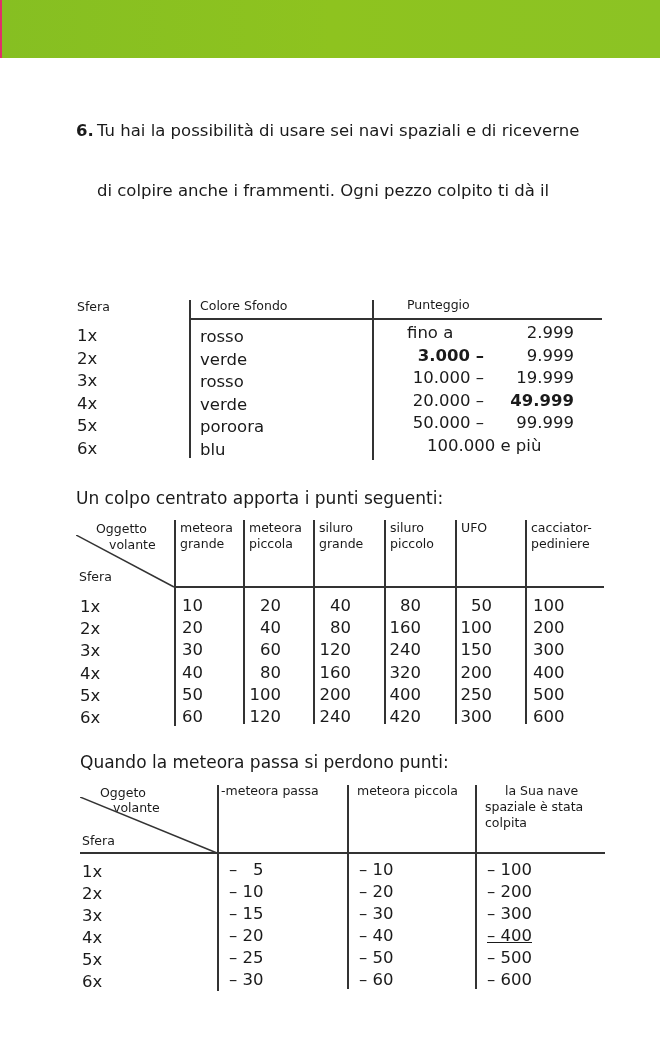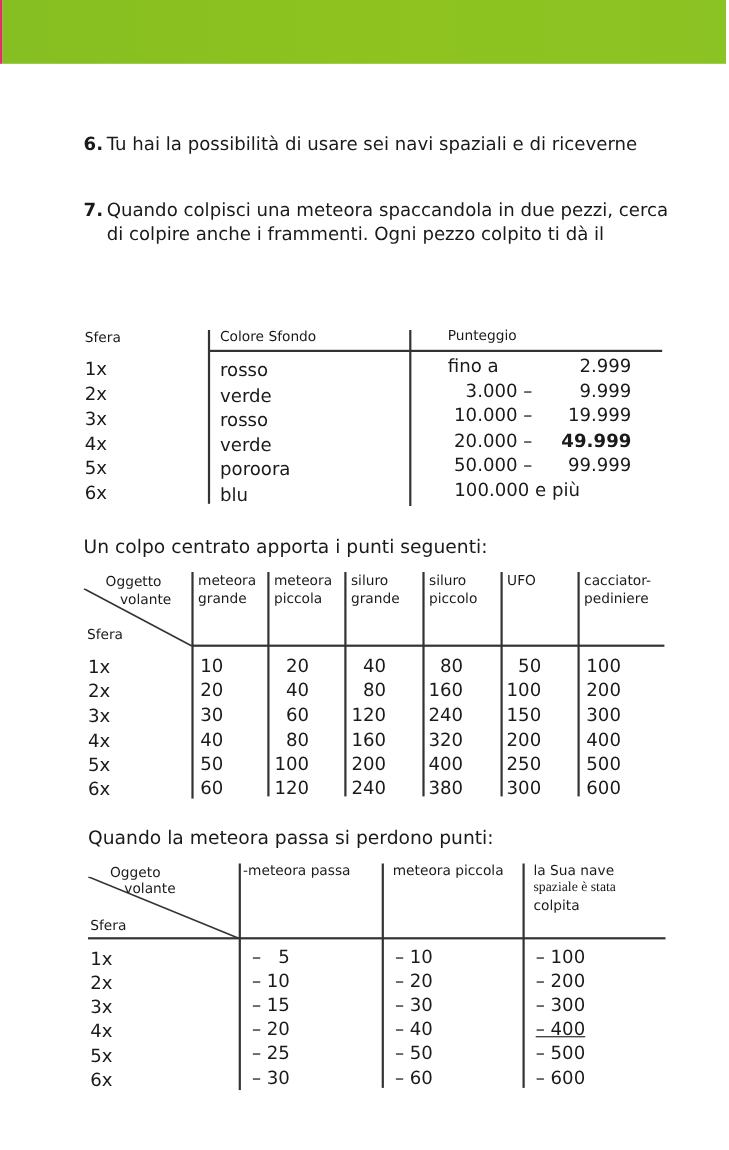--- a/index.html
+++ b/index.html
@@ -27,55 +27,54 @@
 </head>
 <body>
 
 <div class="band"></div>
 
 <div class="para" style="top:120px;">
   <div><span class="num">6.</span><span>Tu hai la possibilità di usare sei navi spaziali e di riceverne</span></div>
 </div>
 
 <div class="para" style="top:180px;">
-  <div><span class="num">7.</span><span>Quando colpisci una meteora spaccandola in due pezzi, cerca</span></div>
   <div class="indent">di colpire anche i frammenti. Ogni pezzo colpito ti dà il</div>
 </div>
 
 <div>
   <div class="abs small" style="left:77px; top:299px;">Sfera</div>
   <div class="abs small" style="left:200px; top:298px;">Colore Sfondo</div>
   <div class="abs small" style="left:407px; top:297px;">Punteggio</div>
   <div class="hline" style="left:190px; top:318px; width:412px;"></div>
   <div class="vline" style="left:189px; top:300px; height:158px;"></div>
   <div class="vline" style="left:372px; top:300px; height:160px;"></div>
   <div id="t1rows">
       <div class="abs body16" style="left:77px; top:326px;">1x</div>
       <div class="abs body16" style="left:200px; top:327px;">rosso</div>
       <div class="abs body16" style="left:407px; top:323px;">fino a</div>
       <div class="abs body16 r" style="right:89px; top:323px;">2.999</div>
       <div class="abs body16" style="left:77px; top:348.5px;">2x</div>
       <div class="abs body16" style="left:200px; top:349.5px;">verde</div>
-      <div class="abs body16 r" style="right:179px; top:345.5px;">3.000 –</div>
+      <div class="abs body16 r" style="right:179px; top:345.5px;font-weight:bold;">3.000 –</div>
       <div class="abs body16 r" style="right:89px; top:345.5px;">9.999</div>
       <div class="abs body16" style="left:77px; top:371px;">3x</div>
       <div class="abs body16" style="left:200px; top:372px;">rosso</div>
       <div class="abs body16 r" style="right:179px; top:368px;">10.000 –</div>
       <div class="abs body16 r" style="right:89px; top:368px;">19.999</div>
       <div class="abs body16" style="left:77px; top:393.5px;">4x</div>
       <div class="abs body16" style="left:200px; top:394.5px;">verde</div>
       <div class="abs body16 r" style="right:179px; top:390.5px;">20.000 –</div>
       <div class="abs body16 r" style="right:89px; top:390.5px;font-weight:bold;">49.999</div>
       <div class="abs body16" style="left:77px; top:416px;">5x</div>
       <div class="abs body16" style="left:200px; top:417px;">poroora</div>
       <div class="abs body16 r" style="right:179px; top:413px;">50.000 –</div>
       <div class="abs body16 r" style="right:89px; top:413px;">99.999</div>
       <div class="abs body16" style="left:77px; top:438.5px;">6x</div>
       <div class="abs body16" style="left:200px; top:439.5px;">blu</div>
-      <div class="abs body16" style="left:413px; top:435.5px;">100.000 e più</div>
+      <div class="abs body16" style="left:427px; top:435.5px;">100.000 e più</div>
     </div>
 </div>
 
 <div class="abs title" style="left:76px; top:488px;">Un colpo centrato apporta i punti seguenti:</div>
 <div>
   <div class="abs small" style="left:96px; top:521px;">Oggetto</div>
   <div class="abs small" style="left:109px; top:537px;">volante</div>
   <div class="abs small" style="left:79px; top:569px;">Sfera</div>
   <svg class="abs" style="left:76px; top:535px;" width="100" height="55">
     <line x1="0" y1="0" x2="98" y2="52" stroke="#333" stroke-width="1.5"></line>
@@ -133,43 +132,43 @@
       <div class="abs body16" style="left:182px; top:684.8px;">50</div>
       <div class="abs body16 r" style="right:382px; top:684.8px;">100</div>
       <div class="abs body16 r" style="right:312px; top:684.8px;">200</div>
       <div class="abs body16 r" style="right:242px; top:684.8px;">400</div>
       <div class="abs body16 r" style="right:171px; top:684.8px;">250</div>
       <div class="abs body16" style="left:533px; top:684.8px;">500</div>
       <div class="abs body16" style="left:80px; top:708px;">6x</div>
       <div class="abs body16" style="left:182px; top:707px;">60</div>
       <div class="abs body16 r" style="right:382px; top:707px;">120</div>
       <div class="abs body16 r" style="right:312px; top:707px;">240</div>
-      <div class="abs body16 r" style="right:242px; top:707px;">380</div>
+      <div class="abs body16 r" style="right:242px; top:707px;">420</div>
       <div class="abs body16 r" style="right:171px; top:707px;">300</div>
       <div class="abs body16" style="left:533px; top:707px;">600</div>
     </div>
 </div>
 
 <div class="abs title" style="left:80px; top:752px;">Quando la meteora passa si perdono punti:</div>
 <div>
   <div class="abs small" style="left:100px; top:785px;">Oggeto</div>
   <div class="abs small" style="left:113px; top:800px;">volante</div>
   <div class="abs small" style="left:82px; top:833px;">Sfera</div>
   <svg class="abs" style="left:80px; top:797px;" width="140" height="60">
     <line x1="0" y1="0" x2="137" y2="56" stroke="#333" stroke-width="1.5"></line>
   </svg>
   <div class="hline" style="left:80px; top:852px; width:525px;"></div>
   <div id="t3head">
       <div class="vline" style="left:217px; top:785px; height:206px;"></div>
       <div class="abs small" style="left:221px; top:783px;">-meteora passa</div>
       <div class="vline" style="left:347px; top:785px; height:204px;"></div>
       <div class="abs small" style="left:357px; top:783px;">meteora piccola</div>
       <div class="vline" style="left:475px; top:785px; height:204px;"></div>
-      <div class="abs small" style="left:485px; top:783px;">la Sua nave</div>
-      <div class="abs small" style="left:485px; top:799px;font-family:Liberation Serif, serif;">spaziale è stata</div>
+      <div class="abs small" style="left:505px; top:783px;">la Sua nave</div>
+      <div class="abs small" style="left:485px; top:799px;">spaziale è stata</div>
       <div class="abs small" style="left:485px; top:815px;">colpita</div>
     </div>
   <div id="t3rows">
       <div class="abs body16" style="left:82px; top:862px;">1x</div>
       <div class="abs body16" style="left:229px; top:860px; white-space:pre;">–   5</div>
       <div class="abs body16" style="left:359px; top:860px; white-space:pre;">– 10</div>
       <div class="abs body16" style="left:487px; top:860px; white-space:pre;">– 100</div>
       <div class="abs body16" style="left:82px; top:884px;">2x</div>
       <div class="abs body16" style="left:229px; top:882px; white-space:pre;">– 10</div>
       <div class="abs body16" style="left:359px; top:882px; white-space:pre;">– 20</div>

